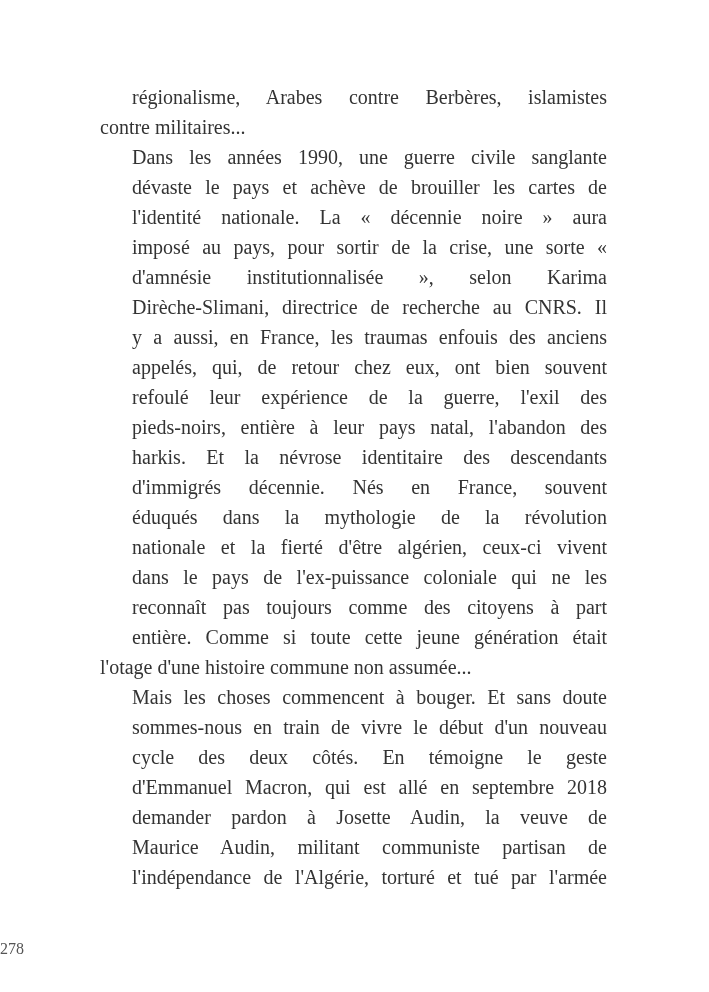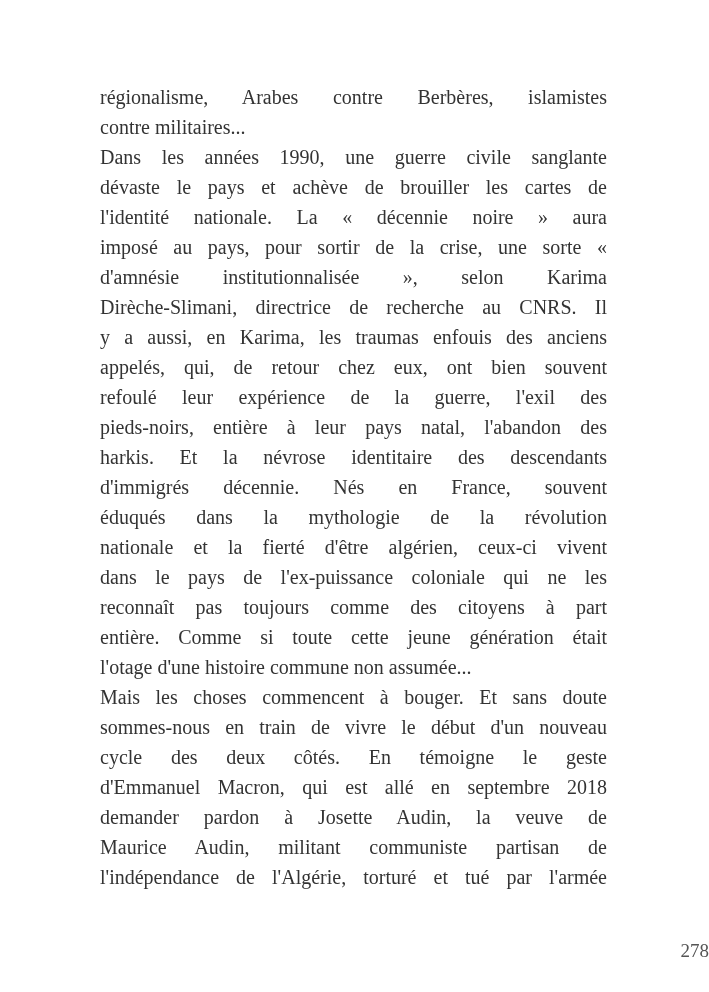--- a/index.html
+++ b/index.html
@@ -24,50 +24,51 @@
     font-size: 20px;
     line-height: 30px;
   }
   .line {
     height: 30px;
     white-space: normal;
   }
   .line-just {
     text-align: justify;
     text-align-last: justify;
+    margin-left: 32px;
   }
   .line-left {
     text-align: center;
     text-align-last: left;
   }
   .page-number {
     position: absolute;
     left: 0;
     right: 0;
     top: 940px;
-    text-align: right;
-    font-size: 19px;
+    text-align: left;
+    font-size: 16px;
     color: #555555;
     font-family: "Liberation Serif", serif;
   }
 </style>
 </head>
 <body>
 
 <div class="page">
   <div class="page-text">
       <div class="line line-just">régionalisme, Arabes contre Berbères, islamistes</div>
       <div class="line line-left">contre militaires...</div>
       <div class="line line-just">Dans les années 1990, une guerre civile sanglante</div>
       <div class="line line-just">dévaste le pays et achève de brouiller les cartes de</div>
       <div class="line line-just">l'identité nationale. La « décennie noire » aura</div>
       <div class="line line-just">imposé au pays, pour sortir de la crise, une sorte «</div>
       <div class="line line-just">d'amnésie institutionnalisée », selon Karima</div>
       <div class="line line-just">Dirèche-Slimani, directrice de recherche au CNRS. Il</div>
-      <div class="line line-just">y a aussi, en Karima, les traumas enfouis des anciens</div>
+      <div class="line line-just">y a aussi, en France, les traumas enfouis des anciens</div>
       <div class="line line-just">appelés, qui, de retour chez eux, ont bien souvent</div>
       <div class="line line-just">refoulé leur expérience de la guerre, l'exil des</div>
       <div class="line line-just">pieds-noirs, entière à leur pays natal, l'abandon des</div>
       <div class="line line-just">harkis. Et la névrose identitaire des descendants</div>
       <div class="line line-just">d'immigrés décennie. Nés en France, souvent</div>
       <div class="line line-just">éduqués dans la mythologie de la révolution</div>
       <div class="line line-just">nationale et la fierté d'être algérien, ceux-ci vivent</div>
       <div class="line line-just">dans le pays de l'ex-puissance coloniale qui ne les</div>
       <div class="line line-just">reconnaît pas toujours comme des citoyens à part</div>
       <div class="line line-just">entière. Comme si toute cette jeune génération était</div>

